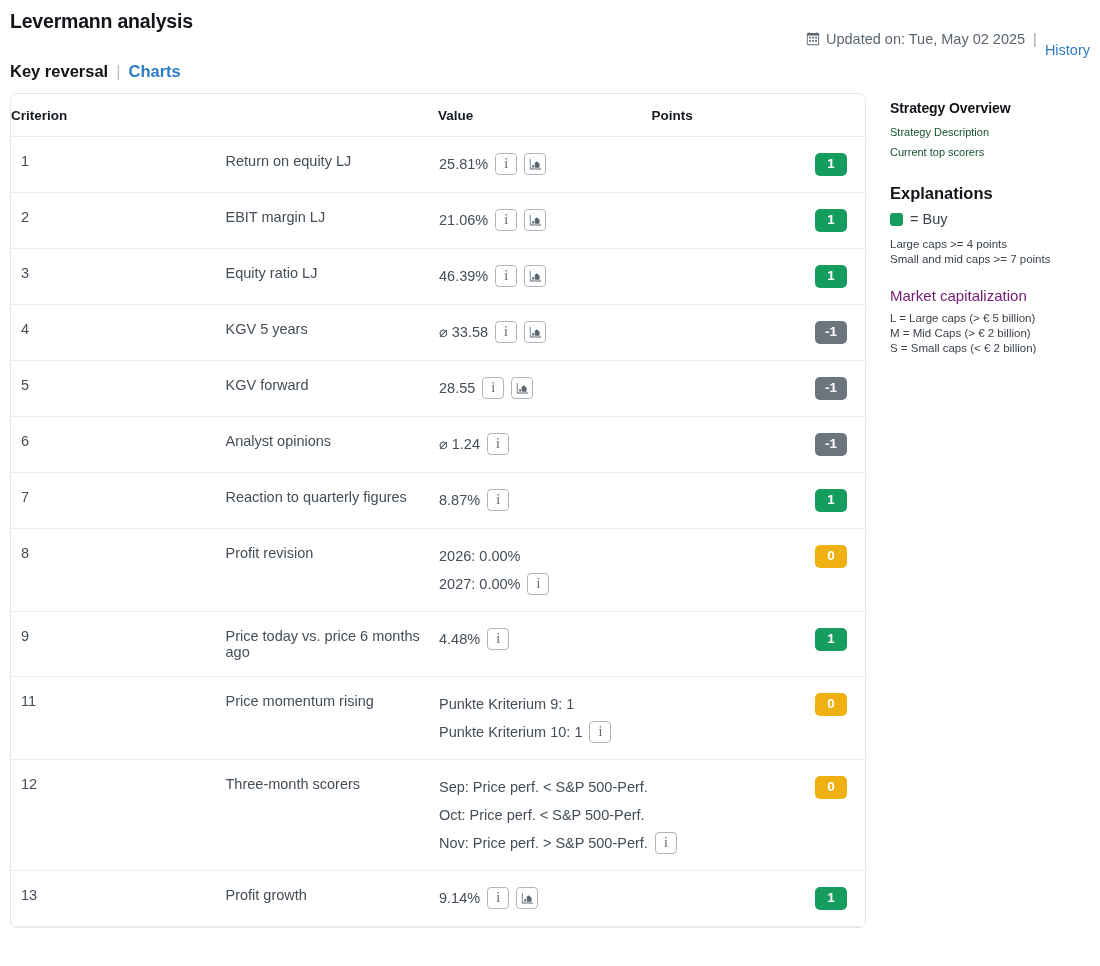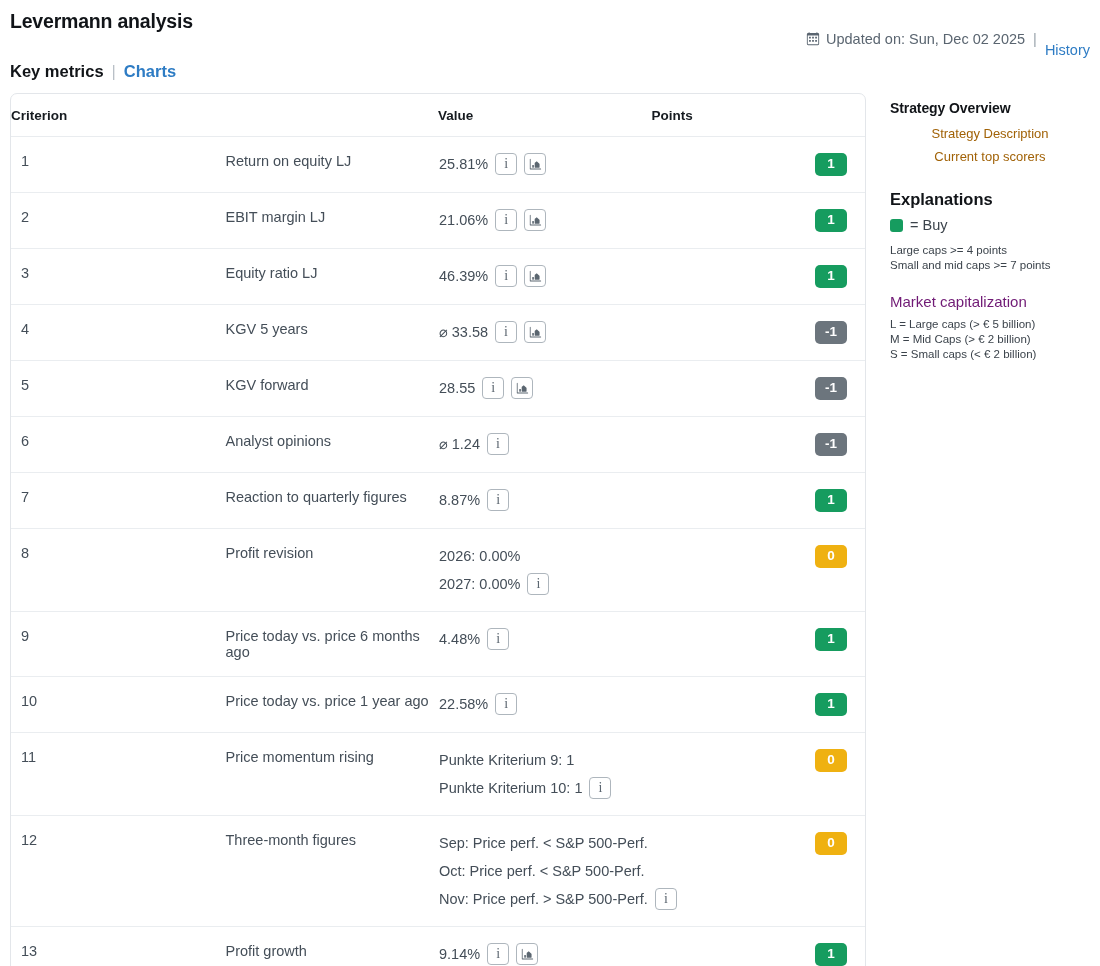--- a/index.html
+++ b/index.html
@@ -154,25 +154,24 @@
   }
   .sb-h {
     font-size: 14px;
     font-weight: bold;
     color: #111418;
     margin: 0 0 10px 0;
     letter-spacing: -0.1px;
   }
   .sb-link {
     display: block;
-    font-size: 13px;
-    color: #a16207;
+    font-size: 11px;
+    color: #14532d;
     text-decoration: none;
     margin-bottom: 8px;
-    text-align: center;
   }
   .sb-h2 {
     font-size: 16.5px;
     font-weight: bold;
     color: #111418;
     margin: 26px 0 8px 0;
   }
   .legend-row {
     display: flex;
     align-items: center;
@@ -204,27 +203,27 @@
 <div class="page">
 
   <div class="page-title">Levermann analysis</div>
 
   <div class="updated-bar">
     <span class="cal-icon">
       <svg width="14" height="14" viewBox="0 0 16 16" fill="currentColor" aria-hidden="true">
         <path d="M3.5 0a.5.5 0 0 1 .5.5V1h8V.5a.5.5 0 0 1 1 0V1h.5A1.5 1.5 0 0 1 15 2.5v11A1.5 1.5 0 0 1 13.5 15h-11A1.5 1.5 0 0 1 1 13.5v-11A1.5 1.5 0 0 1 2.5 1H3V.5a.5.5 0 0 1 .5-.5zM2 4v9.5a.5.5 0 0 0 .5.5h11a.5.5 0 0 0 .5-.5V4H2zm1.5 1.5h2v2h-2v-2zm3.5 0h2v2H7v-2zm3.5 0h2v2h-2v-2zM3.5 9h2v2h-2V9zm3.5 0h2v2H7V9zm3.5 0h2v2h-2V9z"></path>
       </svg>
     </span>
-    <span>Updated on: Sun, Dec 02 2025</span>
+    <span>Updated on: Tue, May 02 2025</span>
     <span class="sep-pipe">|</span>
     <a class="link" href="#">History</a>
   </div>
 
   <div class="subnav">
-    <span>Key metrics</span>
+    <span>Key reversal</span>
     <span class="bar">|</span>
     <a href="#">Charts</a>
   </div>
 
   <div class="card">
     <table class="metrics">
       <thead>
         <tr>
           <th class="th-crit" colspan="2">Criterion</th>
           <th class="th-val">Value</th>
@@ -376,51 +375,38 @@
               <div class="valline">
                 <span>4.48%</span>
                 <span class="iconbtn info">
                   <span>i</span>
                 </span>
               </div>
             </td>
             <td class="c-pts"><span class="badge pos">1</span></td>
           </tr>
           <tr class="row">
-            <td class="c-idx">10</td>
-            <td class="c-name">Price today vs. price 1 year ago</td>
-            <td class="c-val">
-              <div class="valline">
-                <span>22.58%</span>
-                <span class="iconbtn info">
-                  <span>i</span>
-                </span>
-              </div>
-            </td>
-            <td class="c-pts"><span class="badge pos">1</span></td>
-          </tr>
-          <tr class="row">
             <td class="c-idx">11</td>
             <td class="c-name">Price momentum rising</td>
             <td class="c-val">
               <div class="valline">
                 <span>Punkte Kriterium 9: 1</span>
               </div>
               <div class="valline">
                 <span>Punkte Kriterium 10: 1</span>
                 <span class="iconbtn info">
                   <span>i</span>
                 </span>
               </div>
             </td>
             <td class="c-pts"><span class="badge zero">0</span></td>
           </tr>
           <tr class="row">
             <td class="c-idx">12</td>
-            <td class="c-name">Three-month figures</td>
+            <td class="c-name">Three-month scorers</td>
             <td class="c-val">
               <div class="valline">
                 <span>Sep: Price perf. &lt; S&amp;P 500-Perf.</span>
               </div>
               <div class="valline">
                 <span>Oct: Price perf. &lt; S&amp;P 500-Perf.</span>
               </div>
               <div class="valline">
                 <span>Nov: Price perf. &gt; S&amp;P 500-Perf.</span>
                 <span class="iconbtn info">

